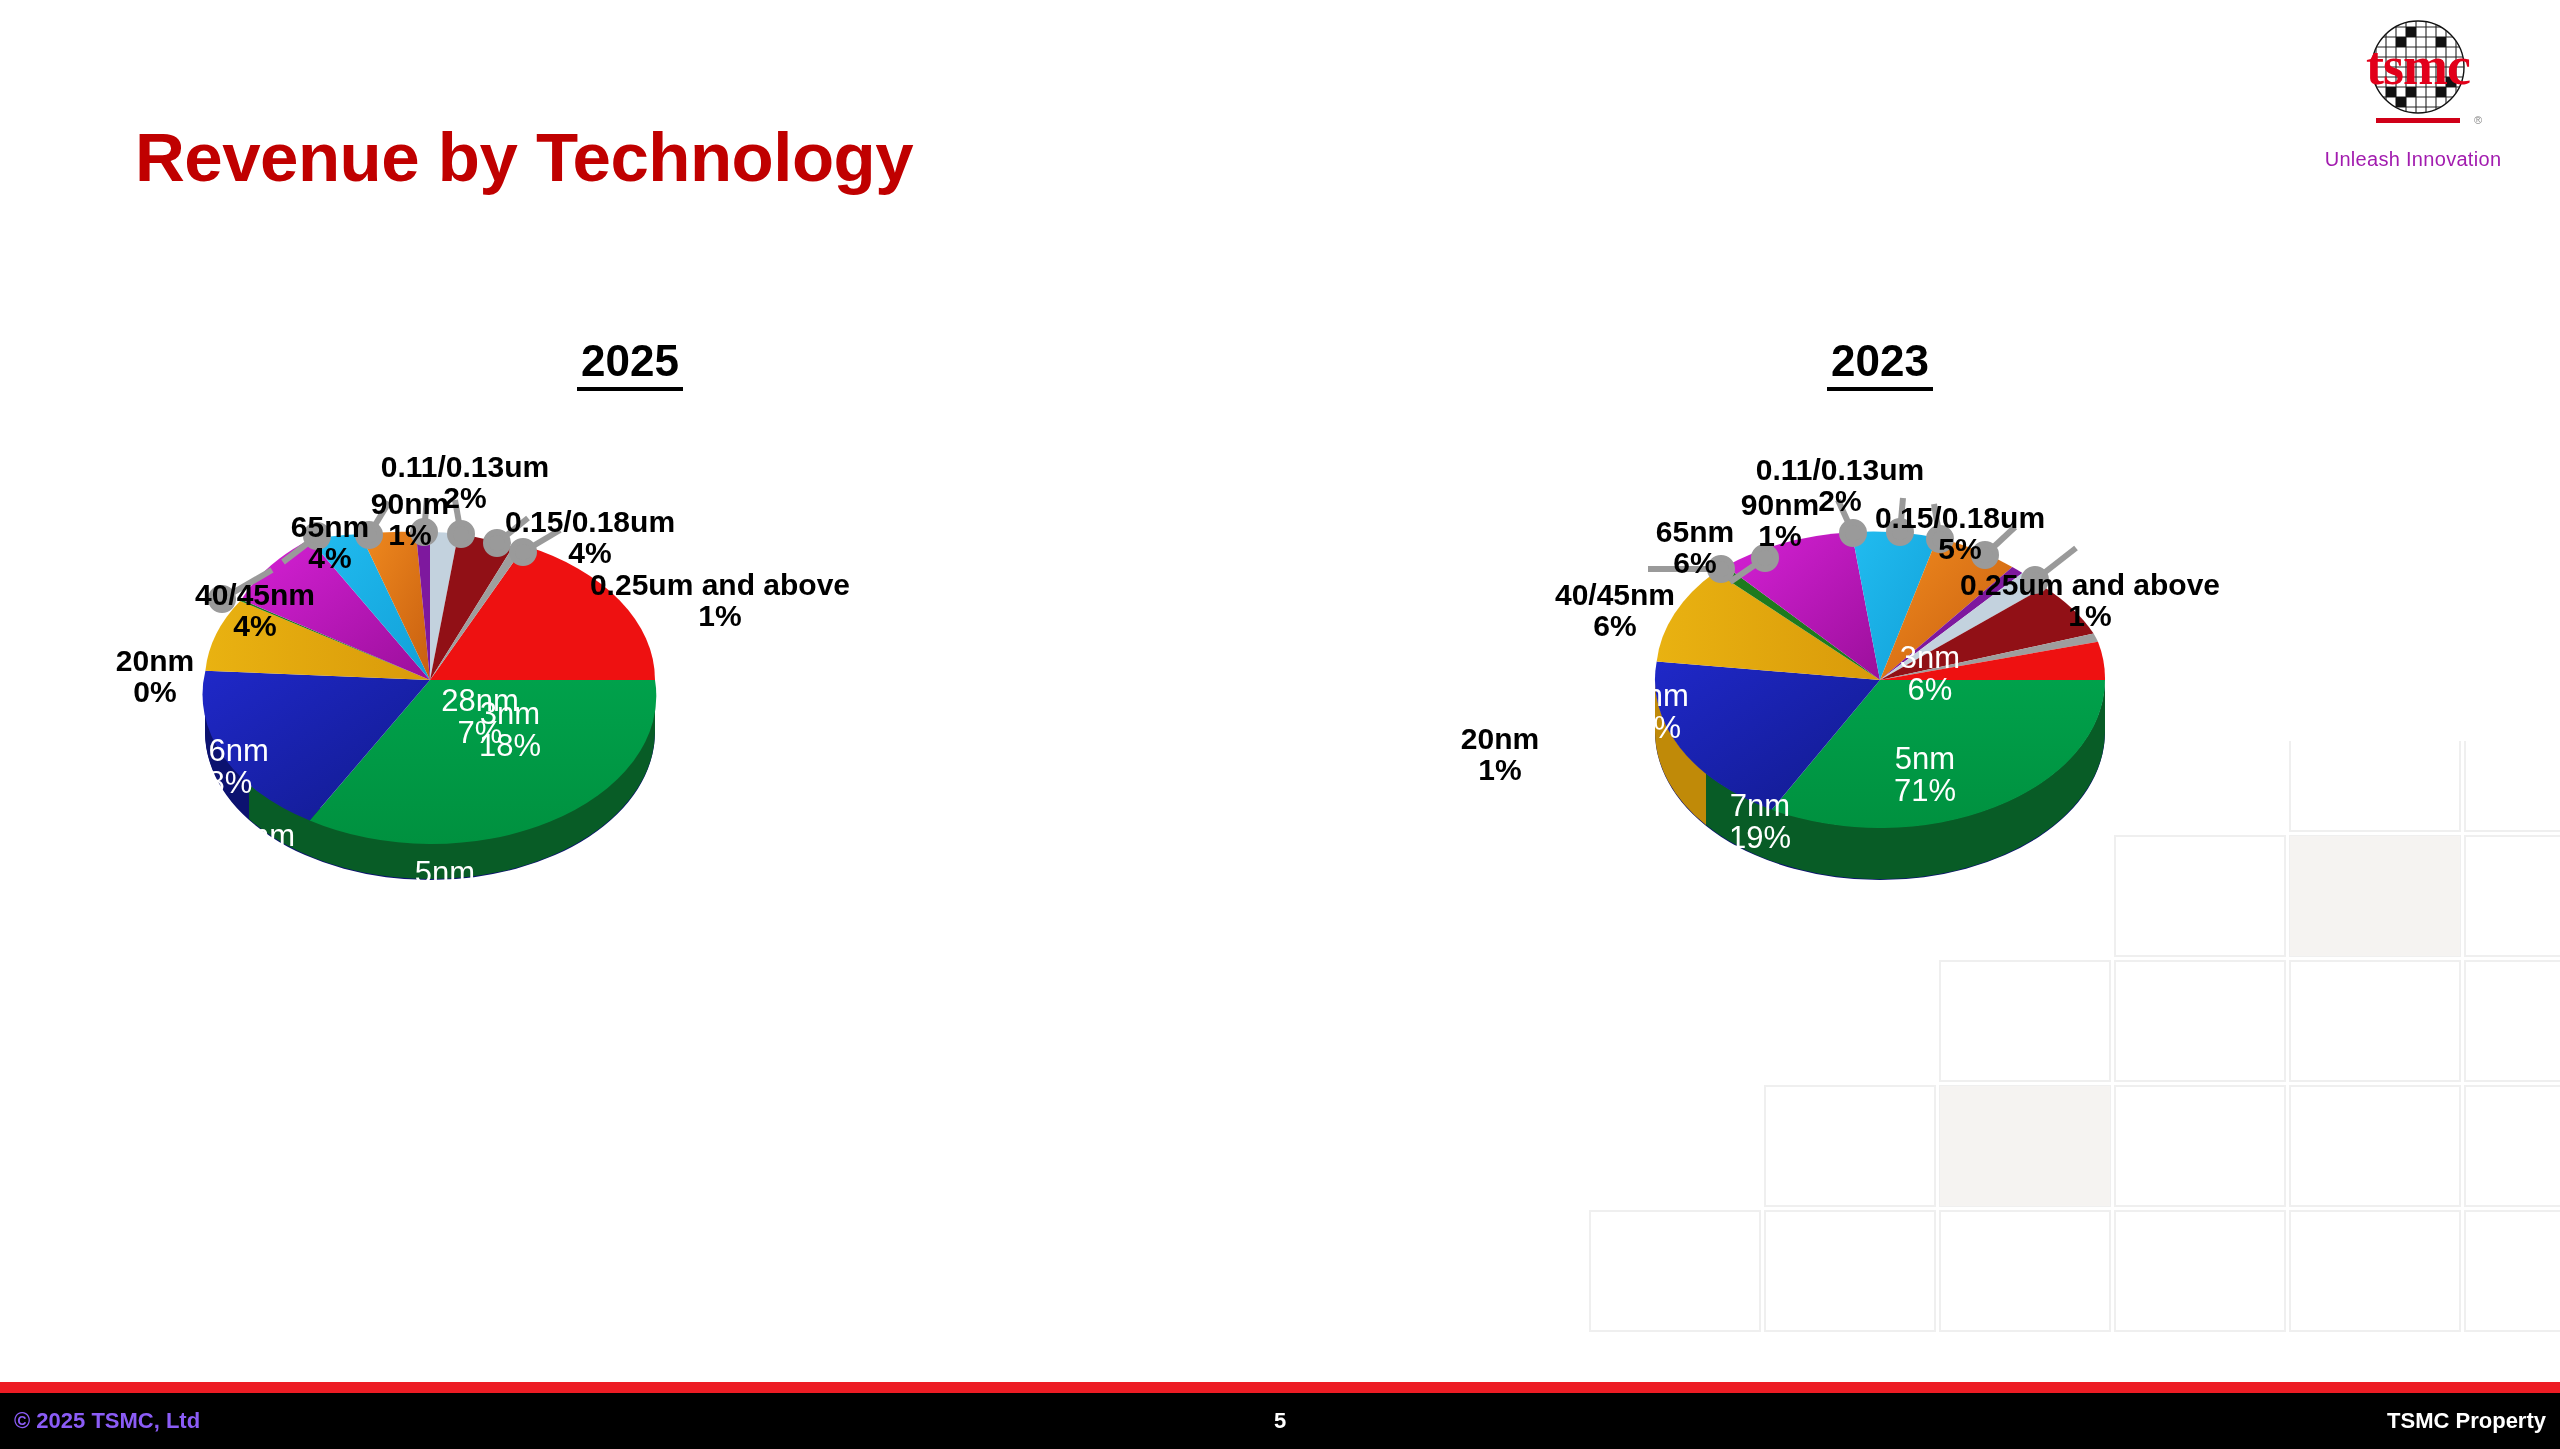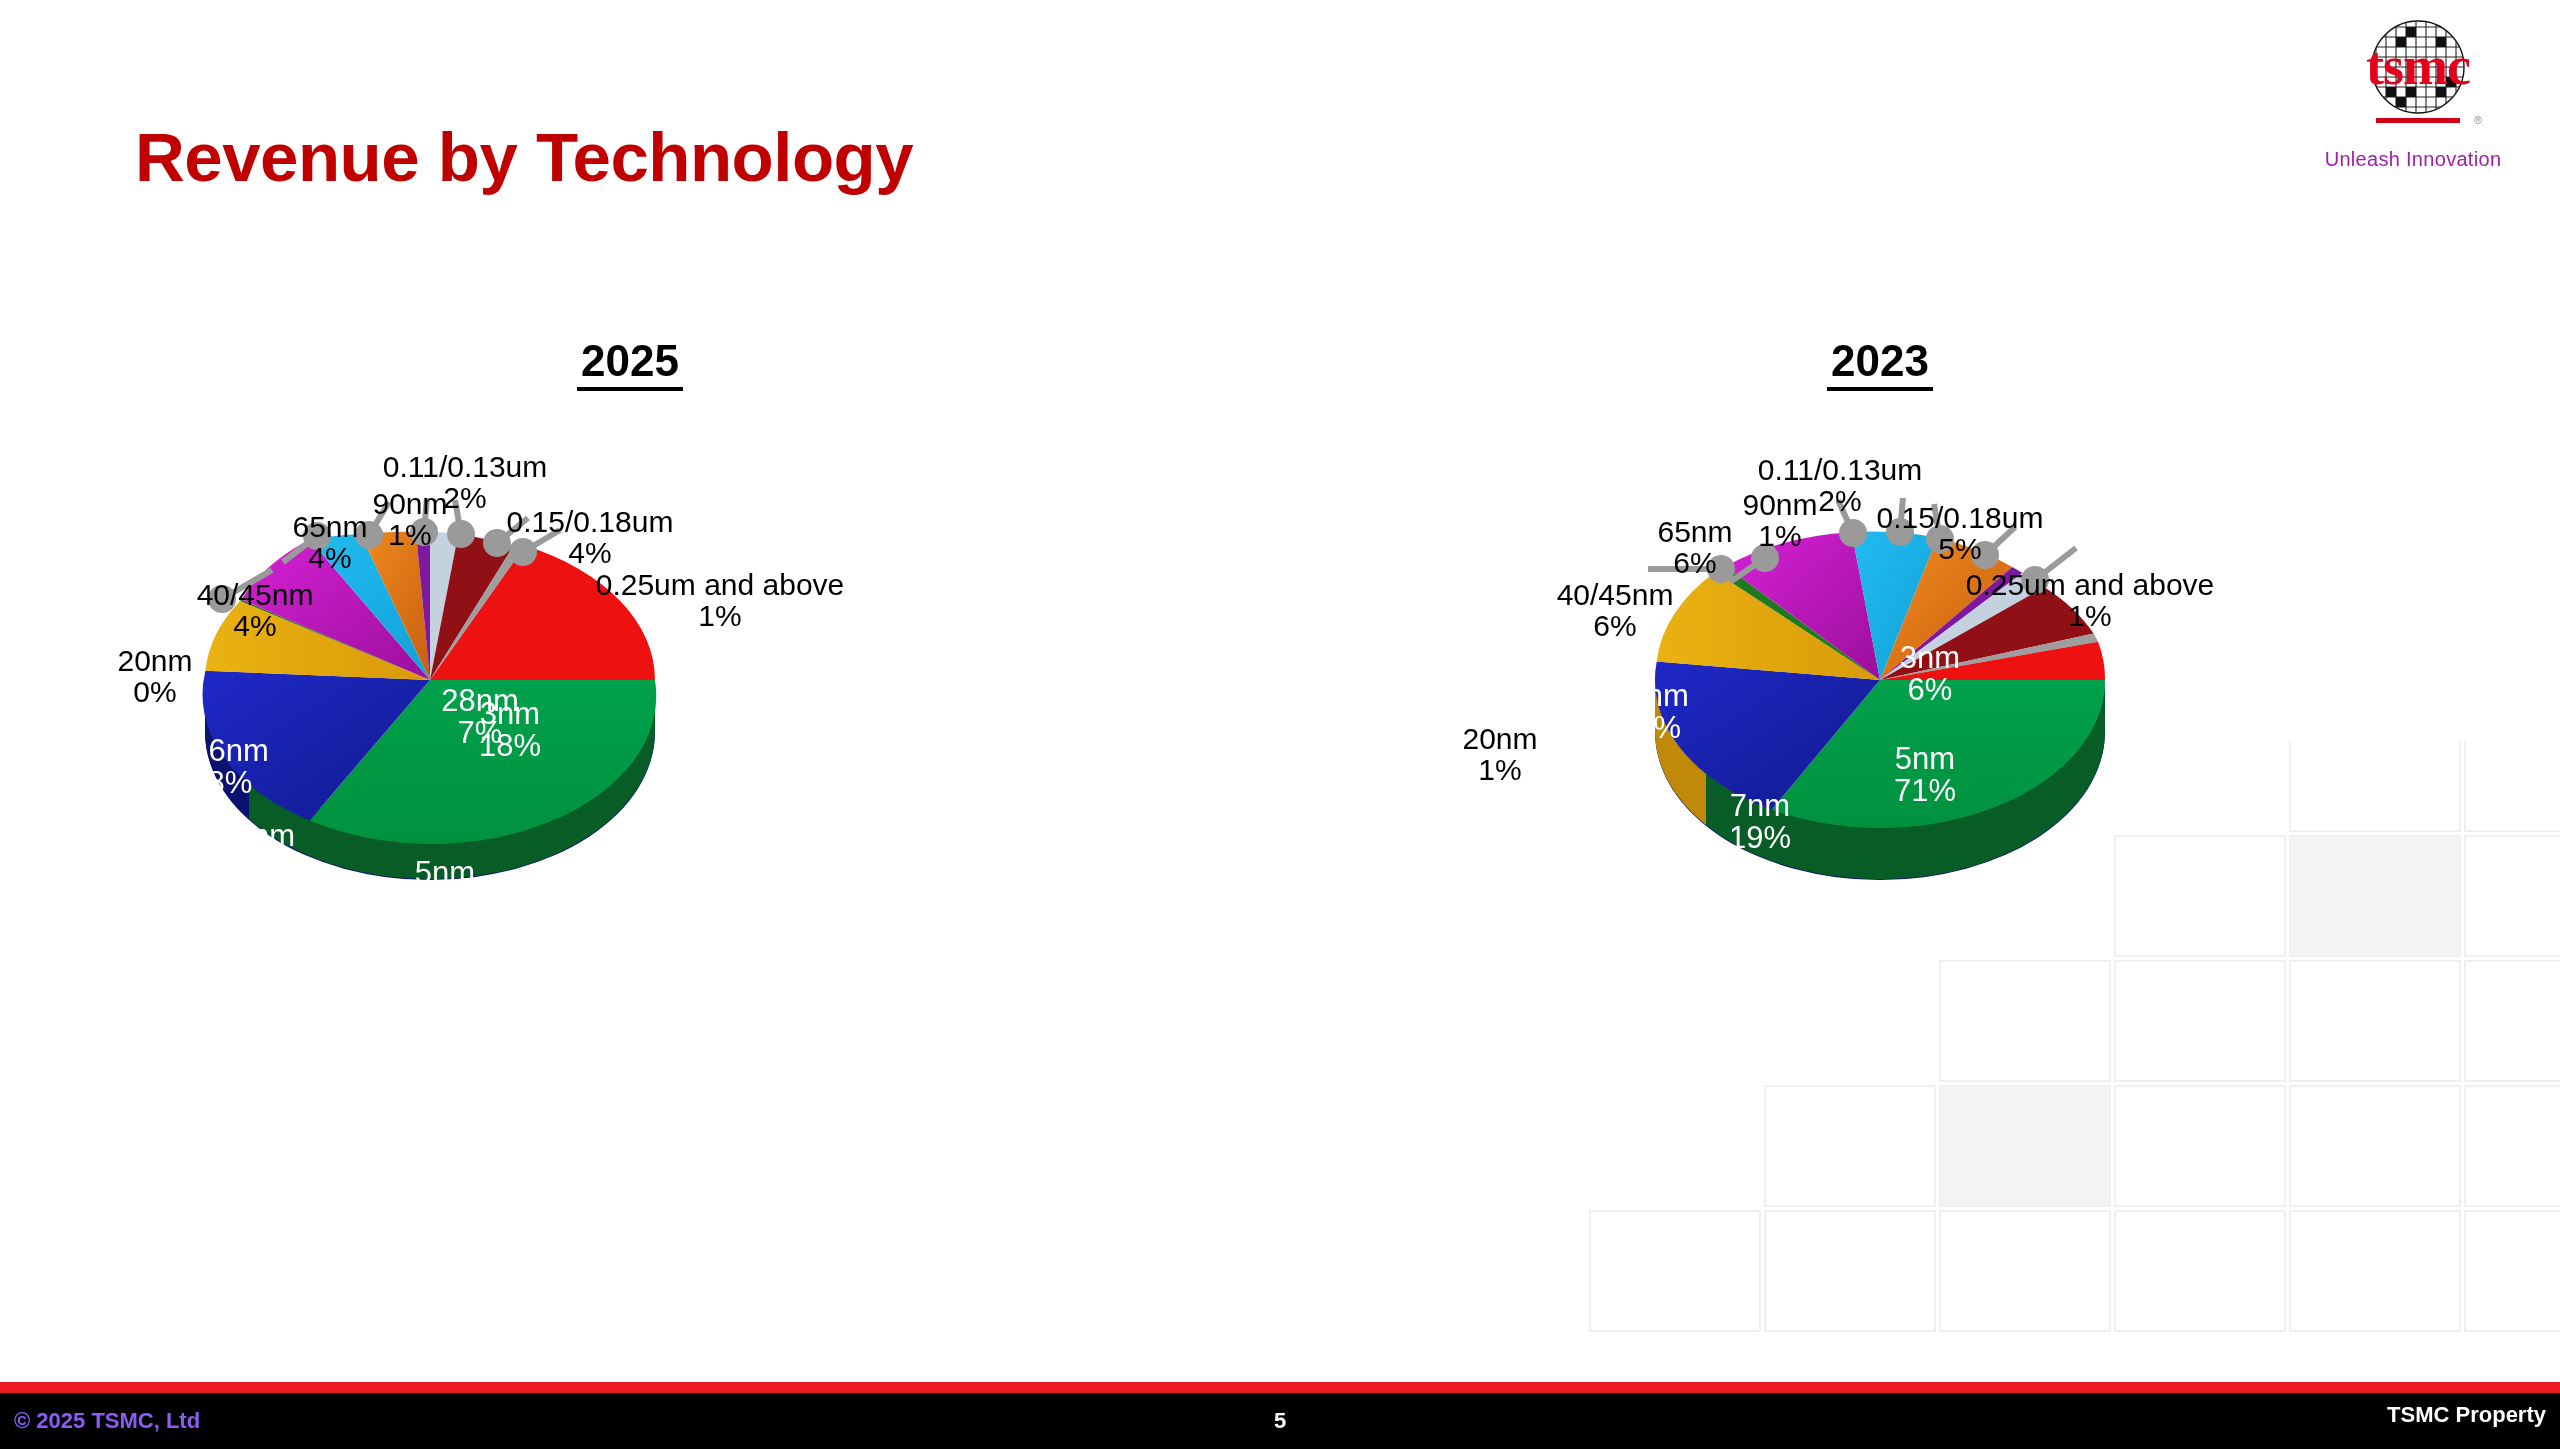--- a/index.html
+++ b/index.html
@@ -28,35 +28,35 @@
   #chart-2023{left:1240px;}
   .year-title{
     position:absolute;top:336px;width:100%;text-align:center;
     font-size:44px;font-weight:bold;color:#000;
   }
   .year-title span{border-bottom:4px solid #000;padding:0 4px 2px 4px;}
   .pie-wrap{position:absolute;left:0;top:380px;width:1280px;height:560px;}
   .pie-svg{position:absolute;left:0;top:0;}
   
   .lbl{
-    position:absolute;font-size:30px;font-weight:normal;color:#000;
+    position:absolute;font-size:30px;font-weight:bold;color:#000;
     line-height:1.02;text-align:center;white-space:nowrap;
   }
   .inlbl{
     position:absolute;font-size:31px;font-weight:normal;color:#ffffff;
     line-height:1.02;text-align:center;white-space:nowrap;
   }
   
   #footer-rule{position:absolute;left:0;bottom:56px;width:100%;height:11px;background:#ED1C24;}
   #footer{
     position:absolute;left:0;bottom:0;width:100%;height:56px;background:#000000;
   }
   #footer-left{position:absolute;left:14px;top:15px;font-size:22px;font-weight:bold;color:#8b5cf6;}
   #footer-center{position:absolute;left:0;top:15px;width:100%;text-align:center;font-size:22px;font-weight:bold;color:#fff;}
-  #footer-right{position:absolute;right:14px;top:9px;font-size:22px;font-weight:bold;color:#fff;}
+  #footer-right{position:absolute;right:14px;top:15px;font-size:22px;font-weight:bold;color:#fff;}
 </style>
 </head>
 <body>
 
 <svg id="watermark" viewBox="0 0 1300 640">
   <g fill="none" stroke="#efefef" stroke-width="2">
     <rect x="330" y="470" width="170" height="120"></rect>
       <rect x="505" y="470" width="170" height="120"></rect>
     <rect x="680" y="470" width="170" height="120"></rect>
       <rect x="855" y="470" width="170" height="120"></rect>

